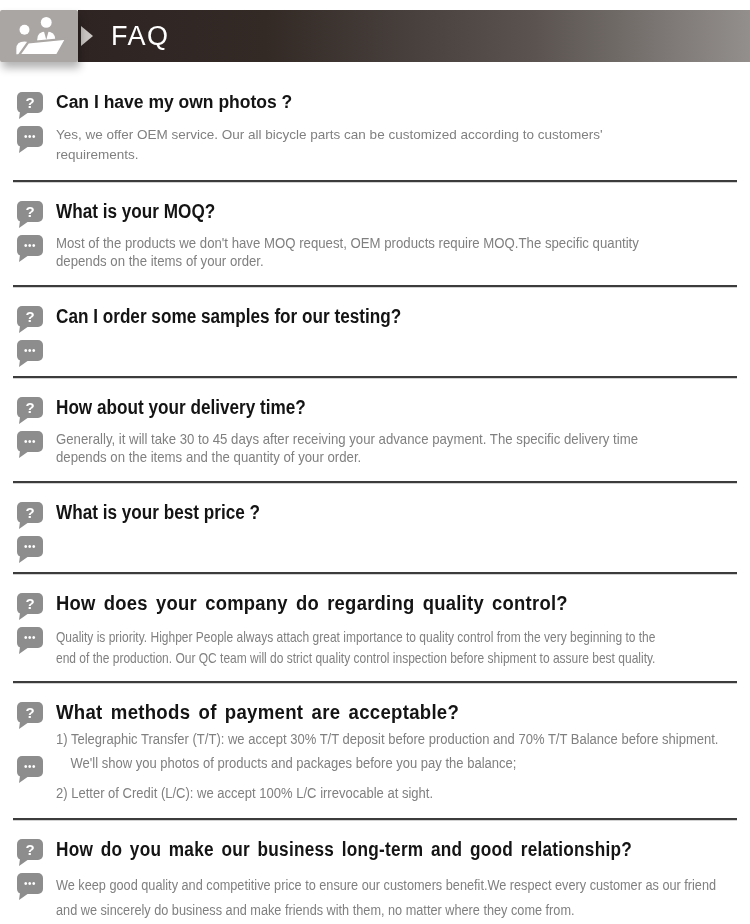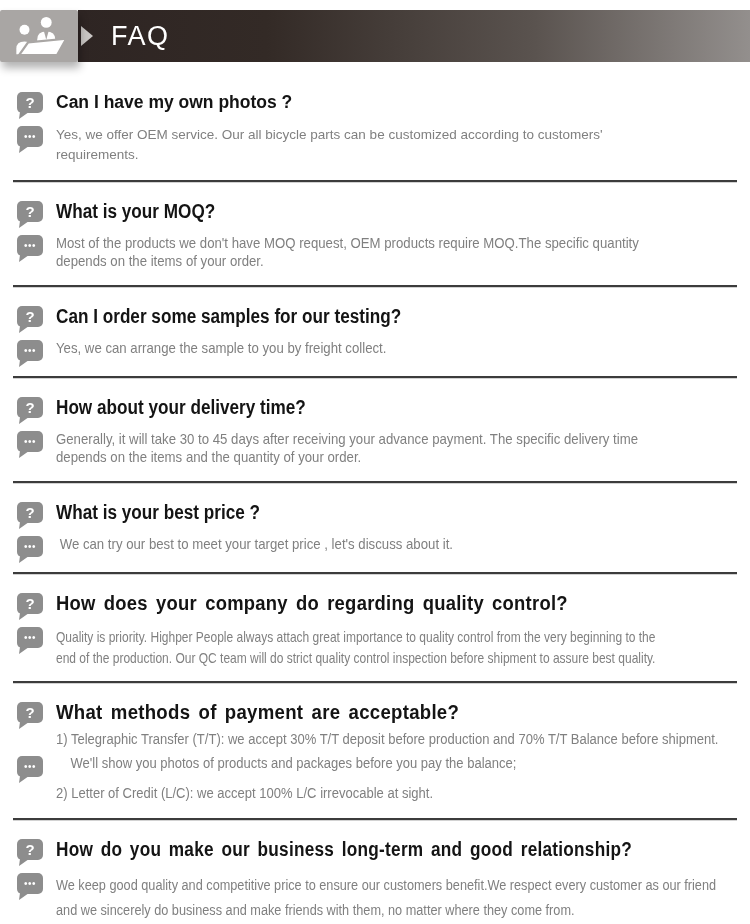--- a/index.html
+++ b/index.html
@@ -151,23 +151,20 @@
           <span class="bubble q-glyph">?</span>
         </span>
       <div class="col-text">
           <h2>Can I order some samples for our testing?</h2>
         </div>
     </div>
     <div class="row a">
       <span class="col-icon">
           <span class="bubble a-glyph">•••</span>
         </span>
-      <div class="col-text">
-          <p>Yes, we can arrange the sample to you by freight collect.</p>
-        </div>
     </div>
     <hr class="sep">
   </section>
 
   <section class="item narrow">
     <div class="row q">
       <span class="col-icon">
           <span class="bubble q-glyph">?</span>
         </span>
       <div class="col-text">
@@ -192,23 +189,20 @@
           <span class="bubble q-glyph">?</span>
         </span>
       <div class="col-text">
           <h2>What is your best price ?</h2>
         </div>
     </div>
     <div class="row a">
       <span class="col-icon">
           <span class="bubble a-glyph">•••</span>
         </span>
-      <div class="col-text">
-          <p> We can try our best to meet your target price , let's discuss about it.</p>
-        </div>
     </div>
     <hr class="sep">
   </section>
 
   <section class="item wide mid">
     <div class="row q">
       <span class="col-icon">
           <span class="bubble q-glyph">?</span>
         </span>
       <div class="col-text">

